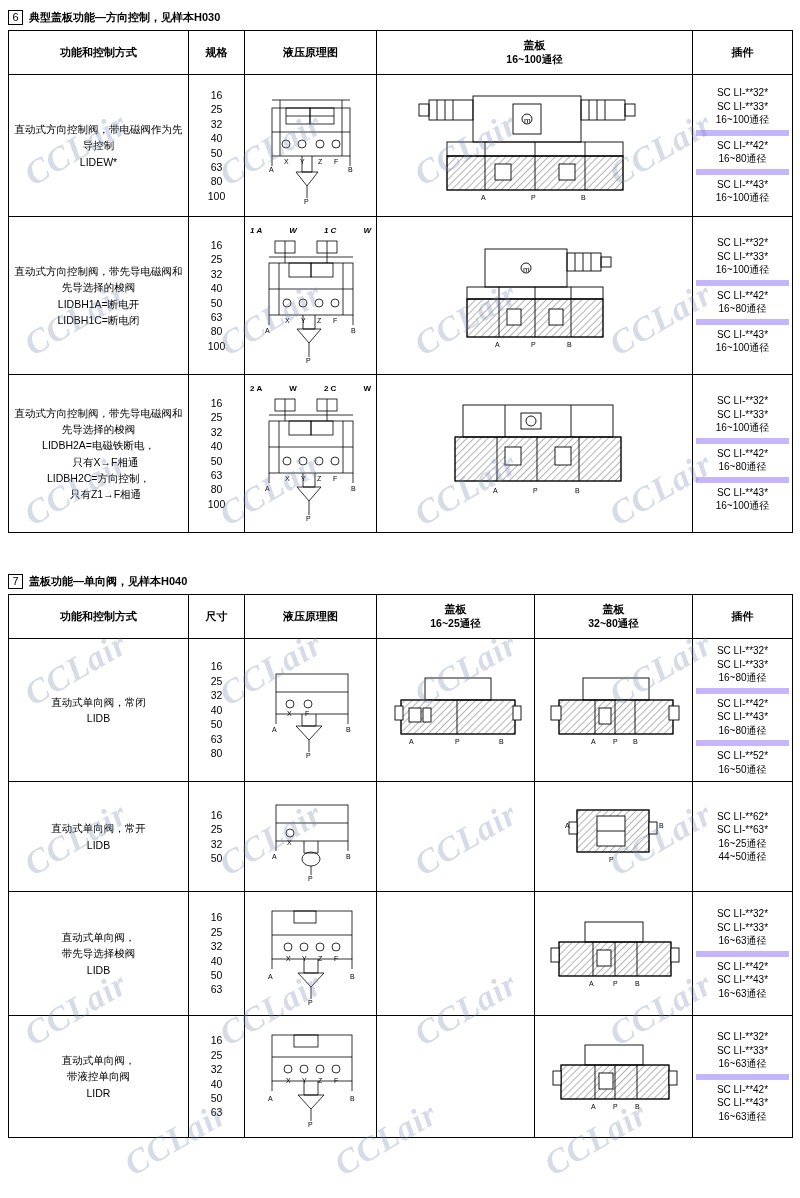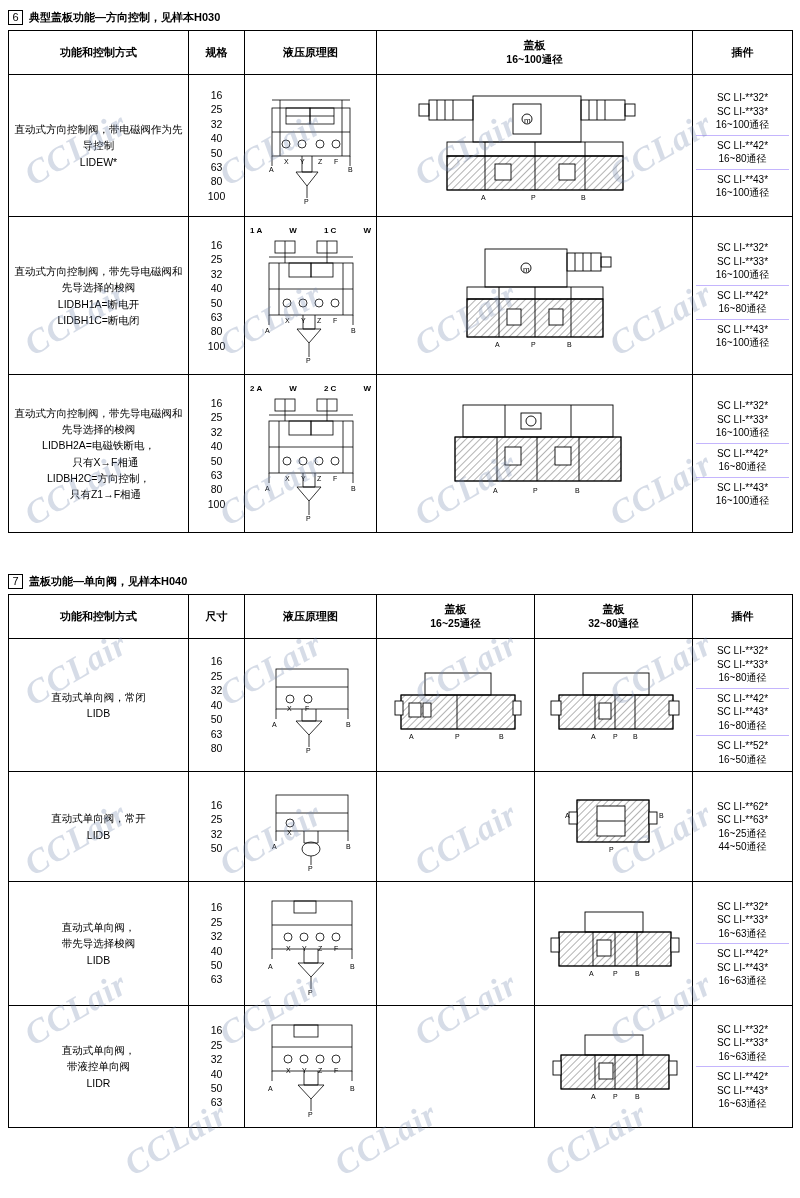--- a/index.html
+++ b/index.html
@@ -83,21 +83,21 @@
   .cell-func {
     text-align: left;
     padding-left: 10px;
     line-height: 1.55;
     font-size: 10.5px;
   }
   .cell-func .ind { display:block; }
   .sizes { line-height: 1.38; font-size: 10.5px; }
   .plug { line-height: 1.35; font-size: 10px; }
   .plug-block { padding: 3px 0; }
-  .plug-sep { border-top: 1px solid #c4b5fd; }
+  .plug-sep { border-top: 6px solid #c4b5fd; }
   .th2 small { display:block; font-weight: bold; font-size: 10.5px; }
 
   
   .dia { padding: 2px; }
   .dia svg { display: block; margin: 0 auto; }
   .lbl { font-size: 7px; font-family: "Liberation Sans", sans-serif; }
   .lbl-b { font-size: 8px; font-weight: bold; font-family: "Liberation Sans", sans-serif; }
 </style>
 </head>
 <body>
@@ -287,21 +287,21 @@
             <div>16</div>
             <div>25</div>
             <div>32</div>
             <div>40</div>
             <div>50</div>
             <div>63</div>
             <div>80</div>
             <div>100</div>
           </td>
           <td class="dia">
-            <div style="display:flex; justify-content:space-between; padding:0 2px;">
+            <div style="display:flex; justify-content:space-between; padding:0 2px;font-style:italic;">
               <span class="lbl-b">1 A</span>
               <span class="lbl-b">W</span>
               <span class="lbl-b">1 C</span>
               <span class="lbl-b">W</span>
             </div>
             <svg width="124" height="130" viewBox="0 0 124 130">
               <g stroke="#000" fill="none" stroke-width="0.8">
                 <rect x="26" y="6" width="20" height="12"></rect>
                 <line x1="36" y1="6" x2="36" y2="18"></line>
                 <rect x="68" y="6" width="20" height="12"></rect>

